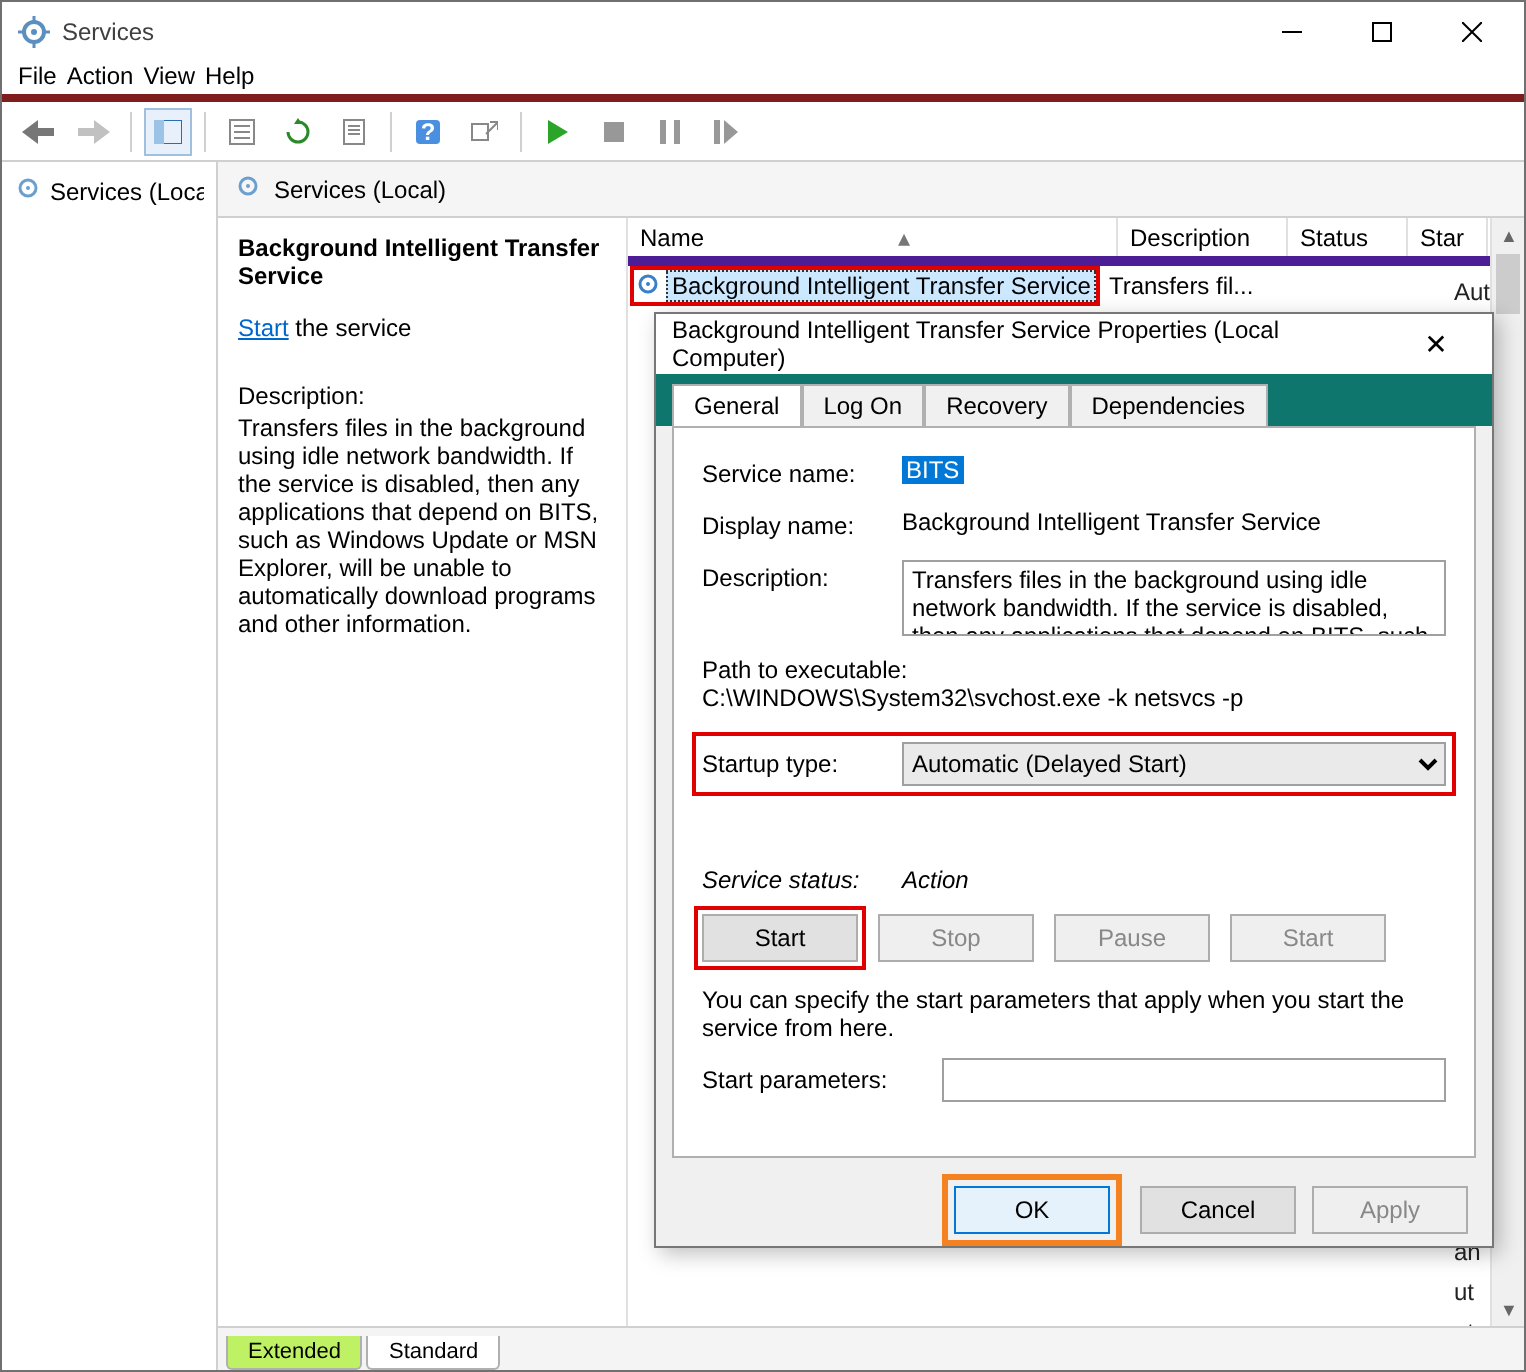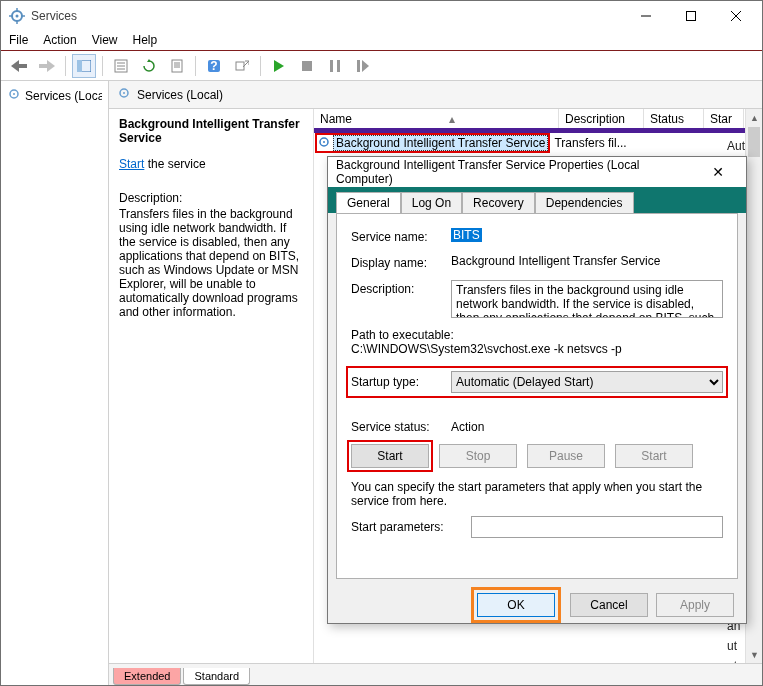--- a/index.html
+++ b/index.html
@@ -3,21 +3,21 @@
 <meta charset="utf-8">
 <style>
   * { box-sizing: border-box; font-family: "Segoe UI", Tahoma, sans-serif; font-size: 12px; }
   body { margin: 0; background: #fff; }
   .window { width: 763px; height: 686px; border: 1px solid #707070; position: relative; background: #fff; display: flex; flex-direction: column; }
   .titlebar { height: 30px; display: flex; align-items: center; padding: 0 4px; }
   .titlebar .icon { width: 16px; height: 16px; margin: 0 6px 0 4px; }
   .titlebar .title { flex: 1; color: #404040; }
   .winbtns { display: flex; }
   .winbtn { width: 45px; height: 28px; display: flex; align-items: center; justify-content: center; color: #222; }
-  .menubar { height: 20px; display: flex; align-items: flex-start; padding: 0 6px; gap: 11px; border-bottom: 1px solid #7f1d1d; }
+  .menubar { height: 20px; display: flex; align-items: flex-end; padding: 0 6px; gap: 1px; border-bottom: 4px solid #7f1d1d; }
   .menubar span { padding: 2px 2px; }
   .toolbar { height: 30px; display: flex; align-items: center; padding: 0 6px; gap: 4px; border-bottom: 1px solid #d0d0d0; background: #fff; }
   .tbtn { width: 24px; height: 24px; display: flex; align-items: center; justify-content: center; border: 1px solid transparent; }
   .tbtn.boxed { border: 1px solid #a0c0e0; background: #e8f0fb; }
   .tsep { width: 1px; height: 20px; background: #d0d0d0; margin: 0 2px; }
   .body { flex: 1; display: flex; overflow: hidden; }
   .treepane { width: 108px; border-right: 1px solid #d0d0d0; background: #fff; padding: 4px 0; }
   .treeitem { display: flex; align-items: center; padding: 2px 6px; gap: 4px; }
   .mainpane { flex: 1; display: flex; flex-direction: column; position: relative; overflow: hidden; }
   .paneheader { height: 28px; background: #f5f5f5; border-bottom: 1px solid #d0d0d0; display: flex; align-items: center; padding: 0 8px; gap: 6px; }
@@ -36,41 +36,41 @@
   .col-startup { width: 40px; }
   .sorticon { margin: 0 auto; color: #777; }
   .listrow { display: flex; height: 20px; align-items: center; }
   .listrow .col { border-right: none; }
   .selrow { padding: 1px 3px; }
   .selrow .hl { background: #cce8ff; border: 1px dotted #333; padding: 0 2px; display: inline-block; }
   .redbox-row { outline: 2px solid #e00000; outline-offset: 0; }
   .gearicon { width: 16px; height: 16px; display: inline-block; }
   .bottomtabs { height: 22px; border-top: 1px solid #d0d0d0; display: flex; align-items: flex-end; padding-left: 4px; background: #f4f4f4; }
   .tab { border: 1px solid #b0b0b0; border-top: none; padding: 2px 10px; margin-right: 2px; background: #fff; border-radius: 0 0 3px 3px; font-size: 11px; }
-  .tab.inactive { background: #fca5a5; }
+  .tab.inactive { background: #bef264; }
 
   
   .dialog { position: absolute; left: 326px; top: 155px; width: 420px; height: 468px; background: #f0f0f0; border: 1px solid #777; box-shadow: 3px 3px 10px rgba(0,0,0,0.25); display: flex; flex-direction: column; }
   .dlgtitlebar { height: 30px; display: flex; align-items: center; padding: 0 8px; background: #fff; }
   .dlgtitlebar .t { flex: 1; }
   .dlgtitlebar .x { width: 40px; text-align: center; font-size: 14px; }
   .tabsrow { display: flex; padding: 4px 8px 0 8px; background: #0f766e; }
   .ptab { border: 1px solid #b0b0b0; border-bottom: none; padding: 3px 10px; background: #f0f0f0; font-size: 12px; position: relative; top: 1px; }
   .ptab.active { background: #fff; border-bottom: 1px solid #fff; }
   .tabpanel { flex: 1; margin: 0 8px 8px 8px; background: #fff; border: 1px solid #b0b0b0; padding: 14px 14px; position: relative; }
   .frow { display: flex; margin-bottom: 10px; align-items: flex-start; }
   .frow .lbl { width: 100px; padding-top: 2px; }
   .frow .val { flex: 1; }
   .selblue { background: #0078d7; color: #fff; padding: 0 2px; }
   .desctext { border: 1px solid #a0a0a0; padding: 2px 4px; height: 38px; overflow-y: scroll; font-size: 12px; position: relative; }
   .pathgroup { margin-top: 6px; margin-bottom: 12px; }
   .startuprow { display: flex; align-items: center; outline: 2px solid #e00000; padding: 3px; margin: 0 -3px 12px -3px; }
   .startuprow .lbl { width: 100px; }
   .startuprow select { flex: 1; height: 22px; border: 1px solid #a0a0a0; background: #eaeaea; font-size: 12px; }
-  .statusrow { display: flex; margin-top: 24px; margin-bottom: 10px; }
+  .statusrow { display: flex; margin-top: 37px; margin-bottom: 10px; font-style: italic; }
   .statusrow .lbl { width: 100px; }
   .btnrow { display: flex; gap: 10px; margin-bottom: 12px; }
   .btnrow button { width: 78px; height: 24px; border: 1px solid #adadad; background: #e1e1e1; }
   .btnrow button:disabled { color: #888; background: #efefef; }
   .btnrow .startwrap { outline: 2px solid #e00000; padding: 2px; margin: -2px -2px -2px -2px; }
   .paramrow { display: flex; align-items: center; margin-top: 8px; }
   .paramrow .lbl { width: 120px; }
   .paramrow input { flex: 1; height: 22px; border: 1px solid #a0a0a0; padding: 0 4px; }
   .dlgbuttons { display: flex; justify-content: flex-end; gap: 8px; padding: 6px 12px; }
   .dlgbuttons button { width: 78px; height: 24px; border: 1px solid #adadad; background: #e1e1e1; }

